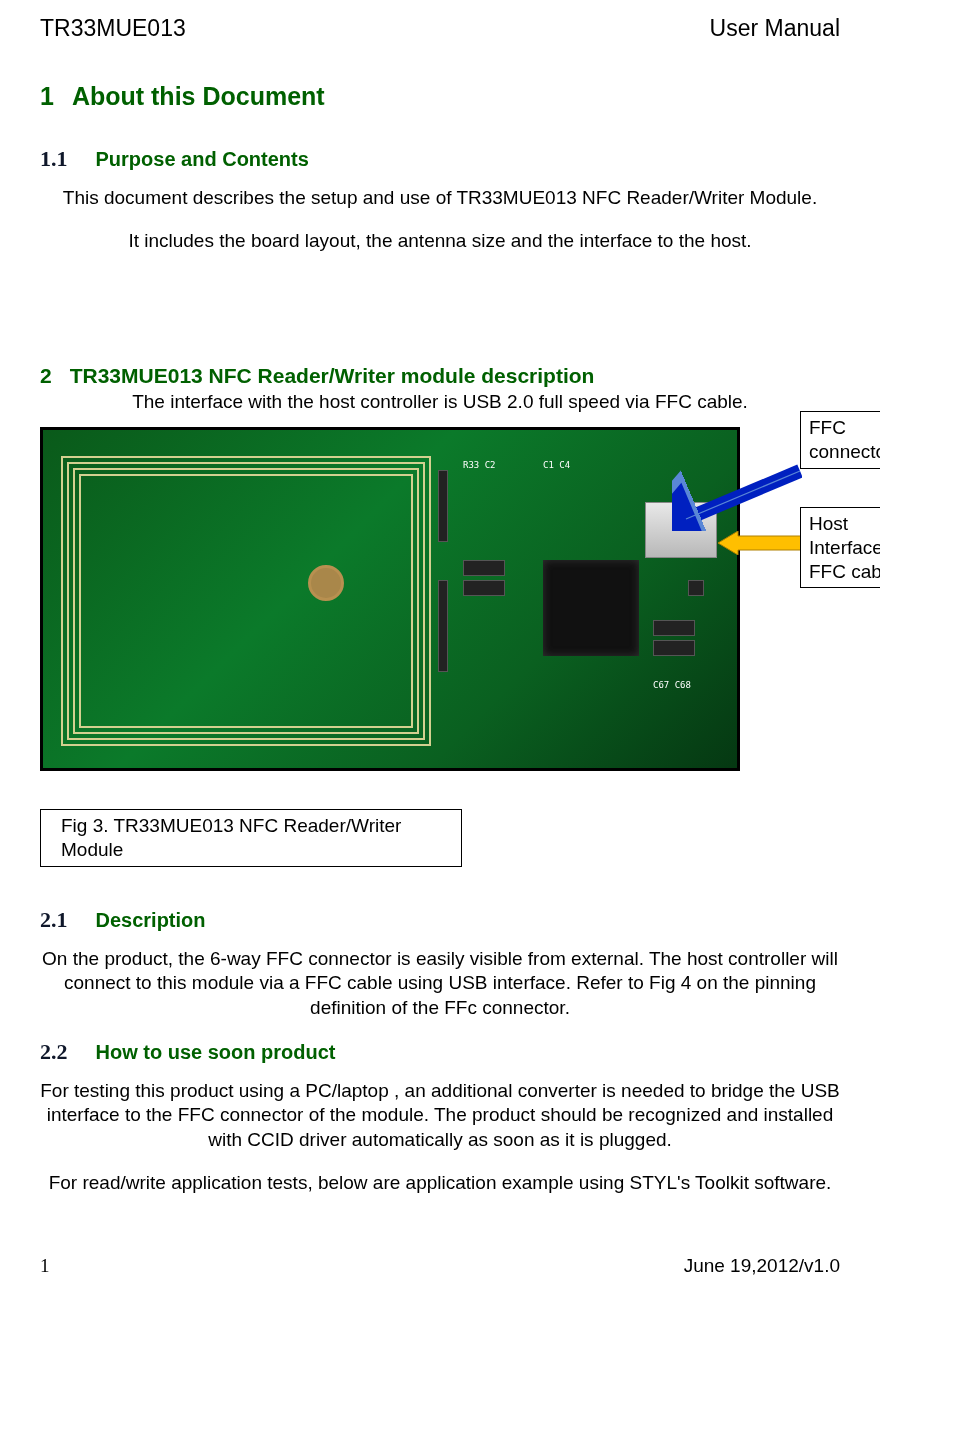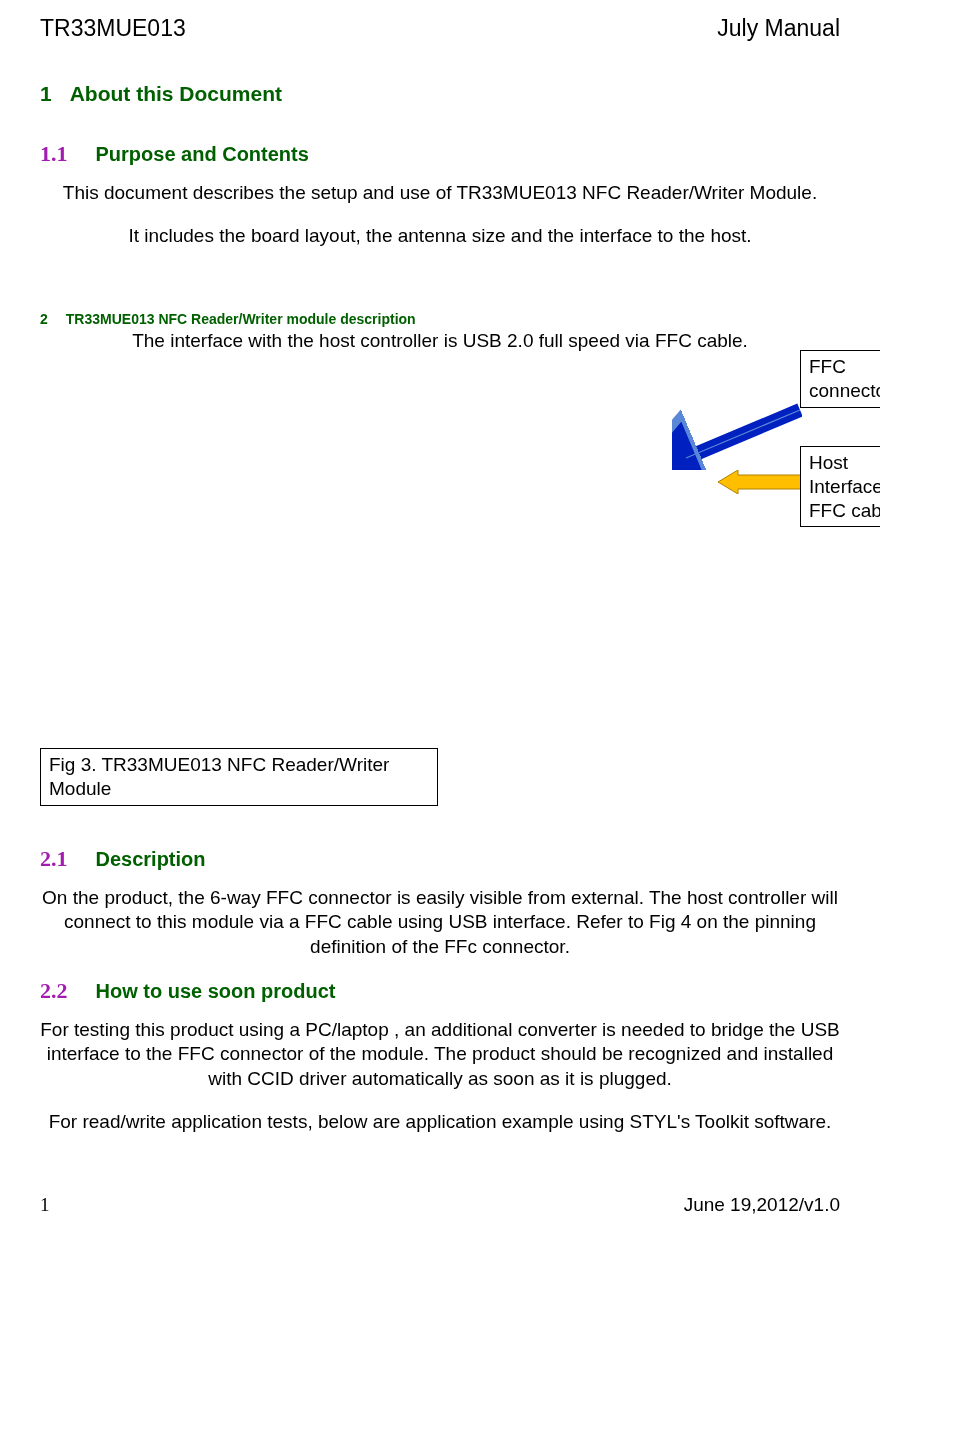--- a/index.html
+++ b/index.html
@@ -13,51 +13,51 @@
     }
     .header-row {
       display: flex;
       justify-content: space-between;
       margin-bottom: 35px;
       font-size: 23px;
     }
     .h1 {
       color: #006000;
       font-weight: bold;
-      font-size: 21px;
+      font-size: 25px;
       margin-bottom: 35px;
       margin-top: 40px;
     }
     .h1-num {
       margin-right: 18px;
     }
     .h2 {
       color: #006000;
       font-weight: bold;
       font-size: 20px;
       margin-top: 8px;
       margin-bottom: 14px;
     }
     .h2-num {
       font-family: 'Times New Roman', serif;
-      color: #a21caf;
+      color: #0f172a;
       font-weight: bold;
       font-size: 22px;
       margin-right: 28px;
     }
     .para {
       margin-bottom: 18px;
       line-height: 1.3;
       text-align: center;
     }
     .sec2-title {
       color: #006000;
       font-weight: bold;
-      font-size: 14px;
-      margin-top: 63px;
+      font-size: 21px;
+      margin-top: 111px;
       margin-bottom: 2px;
     }
     .figure-area {
       position: relative;
       margin-top: 12px;
       margin-bottom: 14px;
       height: 368px;
     }
     .pcb {
       position: absolute;
@@ -143,21 +143,21 @@
       height: 70px;
     }
     .arrow-yellow {
       left: 678px;
       top: 104px;
       width: 100px;
       height: 24px;
     }
     .fig-caption {
       border: 1.5px solid #000;
-      padding: 4px 8px;
+      padding: 4px 20px;
       width: 380px;
       font-size: 19px;
       line-height: 1.25;
       margin-bottom: 40px;
     }
     .footer {
       display: flex;
       justify-content: space-between;
       align-items: flex-end;
       margin-top: 60px;
@@ -165,40 +165,59 @@
     }
     .page-num {
       font-family: 'Times New Roman', serif;
     }
   </style>
 </head>
 <body>
 
 <div class="header-row">
   <span>TR33MUE013</span>
-  <span>July Manual</span>
+  <span>User Manual</span>
 </div>
 
 <div class="h1">
   <span class="h1-num">1</span><span>About this Document</span>
 </div>
 
 <div class="h2">
   <span class="h2-num">1.1</span><span>Purpose and Contents</span>
 </div>
 
 <div class="para">This document describes the setup and use of TR33MUE013 NFC Reader/Writer Module.</div>
 <div class="para">It includes the board layout, the antenna size and the interface to the host.</div>
 
 <div class="sec2-title">
   <span class="h1-num">2</span><span>TR33MUE013 NFC Reader/Writer module description</span>
 </div>
 <div class="para" style="margin-bottom:3px">The interface with the host controller is USB 2.0 full speed via FFC cable.</div>
 
 <div class="figure-area">
+  <div class="pcb">
+    <div class="antenna-trace" style="left:18px; top:26px; width:370px; height:290px;"></div>
+    <div class="antenna-trace" style="left:24px; top:32px; width:358px; height:278px;"></div>
+    <div class="antenna-trace" style="left:30px; top:38px; width:346px; height:266px;"></div>
+    <div class="antenna-trace" style="left:36px; top:44px; width:334px; height:254px;"></div>
+    <div class="hole"></div>
+    <div class="chip"></div>
+    <div class="connector"></div>
+    <div class="smd" style="left:395px; top:40px; width:8px; height:70px;"></div>
+    <div class="smd" style="left:395px; top:150px; width:8px; height:90px;"></div>
+    <div class="smd" style="left:420px; top:130px; width:40px; height:14px;"></div>
+    <div class="smd" style="left:420px; top:150px; width:40px; height:14px;"></div>
+    <div class="smd" style="left:610px; top:190px; width:40px; height:14px;"></div>
+    <div class="smd" style="left:610px; top:210px; width:40px; height:14px;"></div>
+    <div class="smd" style="left:645px; top:150px; width:14px; height:14px;"></div>
+    <div class="silkscreen" style="left:420px; top:30px;">R33 C2</div>
+    <div class="silkscreen" style="left:500px; top:30px;">C1 C4</div>
+    <div class="silkscreen" style="left:610px; top:250px;">C67 C68</div>
+  </div>
 
   <svg class="arrow arrow-blue" viewBox="0 0 130 70">
     <defs>
       <marker id="ah1" markerWidth="8" markerHeight="8" refX="1" refY="3" orient="auto">
         <polygon points="0,0 6,3 0,6" fill="#0020c0" stroke="#5a87d6" stroke-width="0.6"></polygon>
       </marker>
     </defs>
     <line x1="128" y1="10" x2="14" y2="58" stroke="#0020c0" stroke-width="14" marker-end="url(#ah1)"></line>
     <line x1="128" y1="10" x2="14" y2="58" stroke="#5a87d6" stroke-width="1.2"></line>
   </svg>

